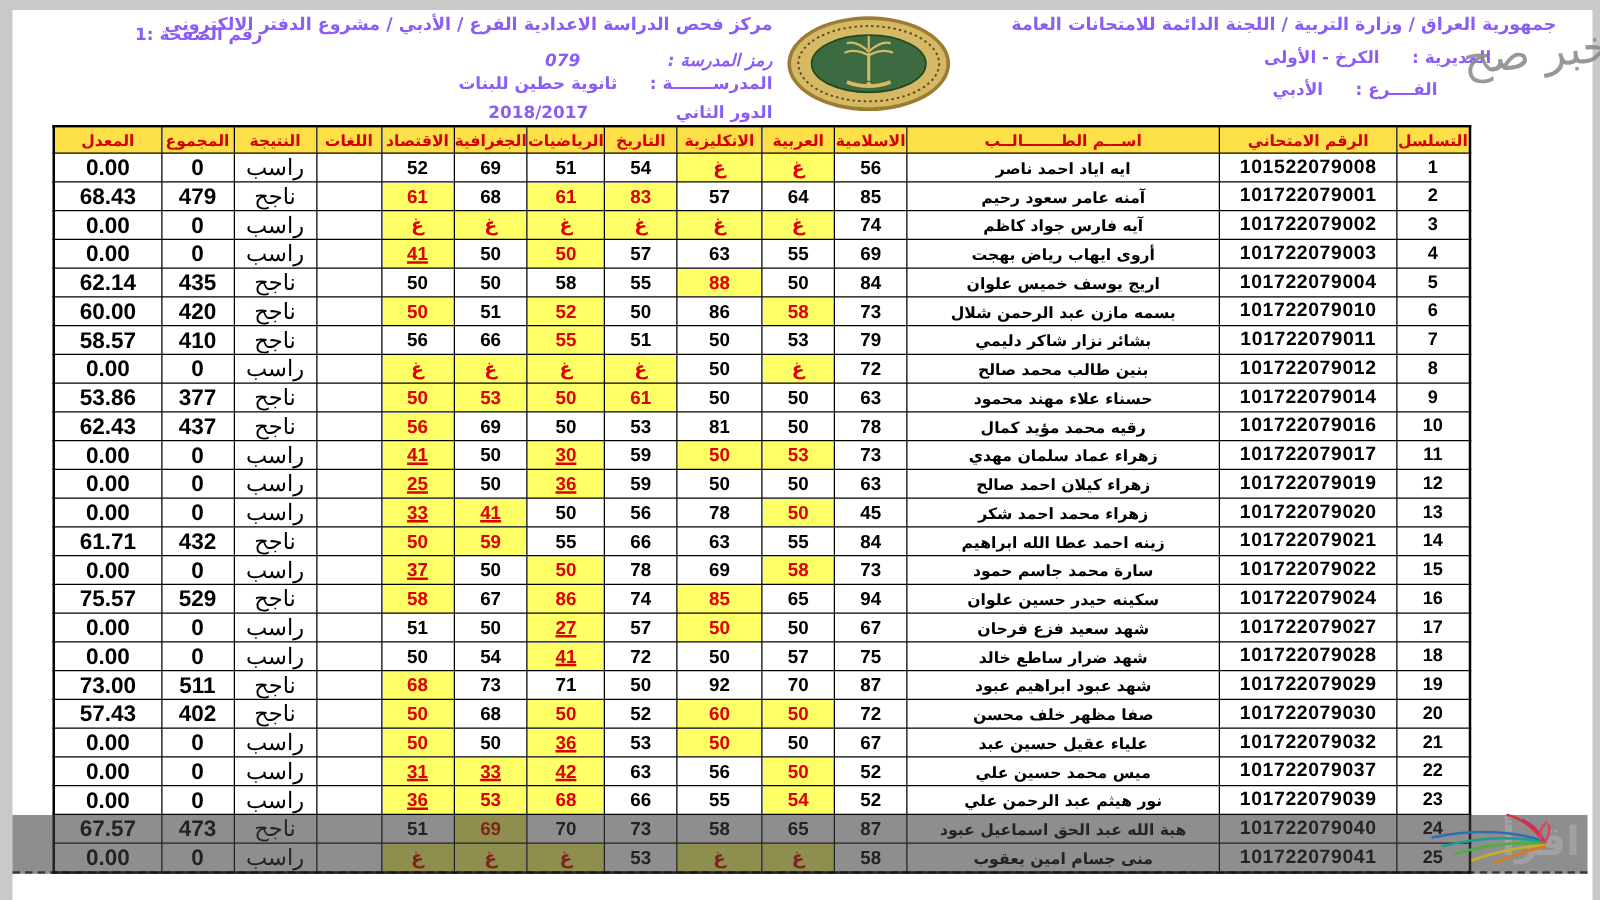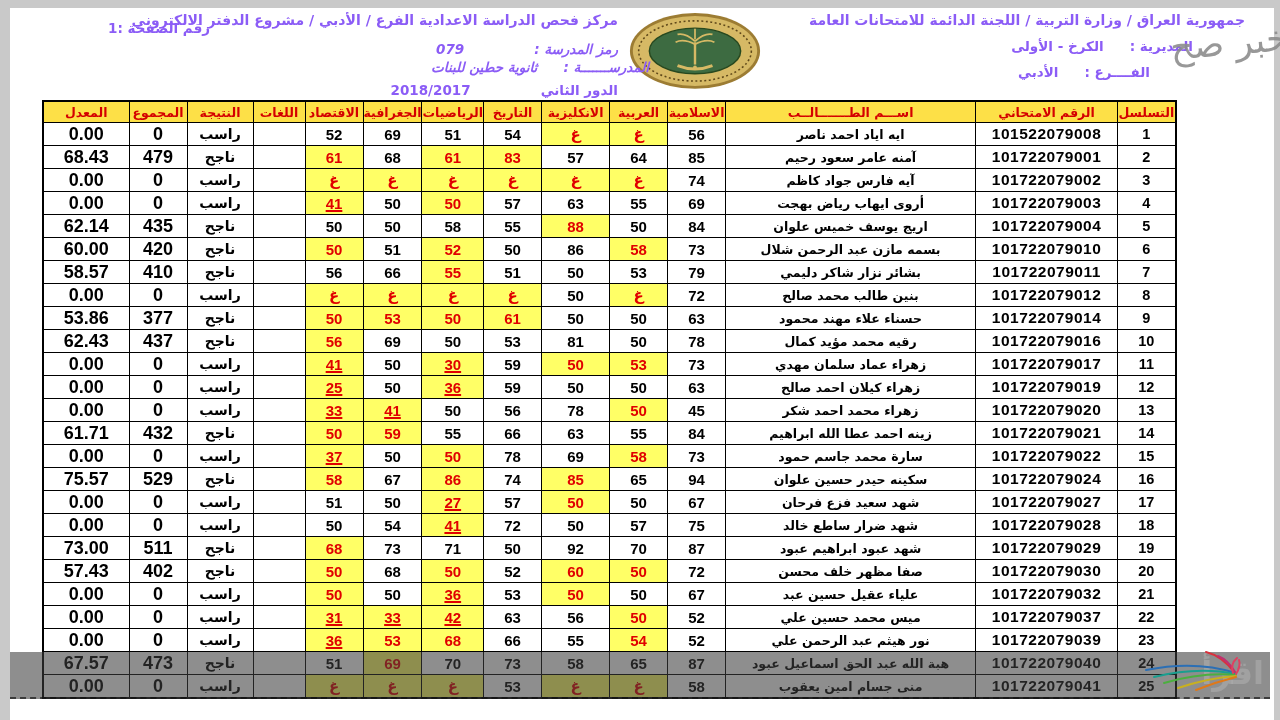--- a/index.html
+++ b/index.html
@@ -22,21 +22,21 @@
                 direction:rtl;background:#fff;border:2px solid #000;}
   table.results th,table.results td{border:1.5px solid #000;padding:0;height:22px;text-align:center;
                 overflow:hidden;white-space:nowrap;}
   table.results th{background:#fde047;color:#d40000;font-weight:bold;font-size:12.5px;height:20px;}
   td.grade{font-family:"Liberation Sans","DejaVu Sans",sans-serif;font-weight:bold;font-size:15px;color:#000;}
   td.grade.hl{background:#ffff66;color:#e00000;}
   td.grade.ul{text-decoration:underline;text-decoration-thickness:2px;}
   td.c-serial{font-family:"Liberation Sans","DejaVu Sans",sans-serif;font-weight:bold;font-size:14.5px;}
   td.c-exam_no{font-family:"Liberation Sans","DejaVu Sans",sans-serif;font-weight:bold;font-size:15.5px;letter-spacing:.5px;margin-top:44px;}
   td.c-name{text-align:right;padding-right:3px;font-weight:bold;font-size:12.5px;}
-  td.c-result{font-weight:bold;font-size:14px;}
+  td.c-result{font-weight:normal;font-size:18px;}
   td.c-total,td.c-average{font-family:"Liberation Sans","DejaVu Sans",sans-serif;font-weight:bold;font-size:18px;}
 
   
   .band{position:absolute;left:0;top:644px;width:1260px;height:45px;background:rgba(60,60,60,.58);
         border-bottom:2px dashed rgba(15,15,15,.65);z-index:5;}
   .band-ghost{position:absolute;right:6px;top:2px;font-size:32px;font-weight:bold;color:rgba(255,255,255,.17);direction:rtl;}
   .feather{position:absolute;left:1130px;top:640px;z-index:6;}
 
   .emblem{position:absolute;left:617px;top:0px;}
 </style>
@@ -67,21 +67,21 @@
       </svg>
     </div>
 
     <div class="hline h-title" style="right:656px;top:4px;">مركز فحص الدراسة الاعدادية الفرع / الأدبي / مشروع الدفتر الالكتروني</div>
     <div class="hline" style="right:656px;top:33px;font-style:italic;">
       <span>رمز المدرسة :</span><span class="biggap"></span><span>079</span>
     </div>
     <div class="hline" style="left:98px;top:12px;">
       <span>رقم الصفحة :</span><span>1</span>
     </div>
-    <div class="hline" style="right:625px;top:51px;font-style:italic;">
+    <div class="hline" style="right:656px;top:51px;">
       <span>المدرســـــــة :</span><span class="gap"></span><span>ثانوية حطين للبنات</span>
     </div>
     <div class="hline" style="right:656px;top:74px;">
       <span>الدور الثاني</span><span class="biggap"></span><span>2018/2017</span>
     </div>
 
     <table class="results">
       <colgroup>
         <col style="width:58px">
           <col style="width:142px">

